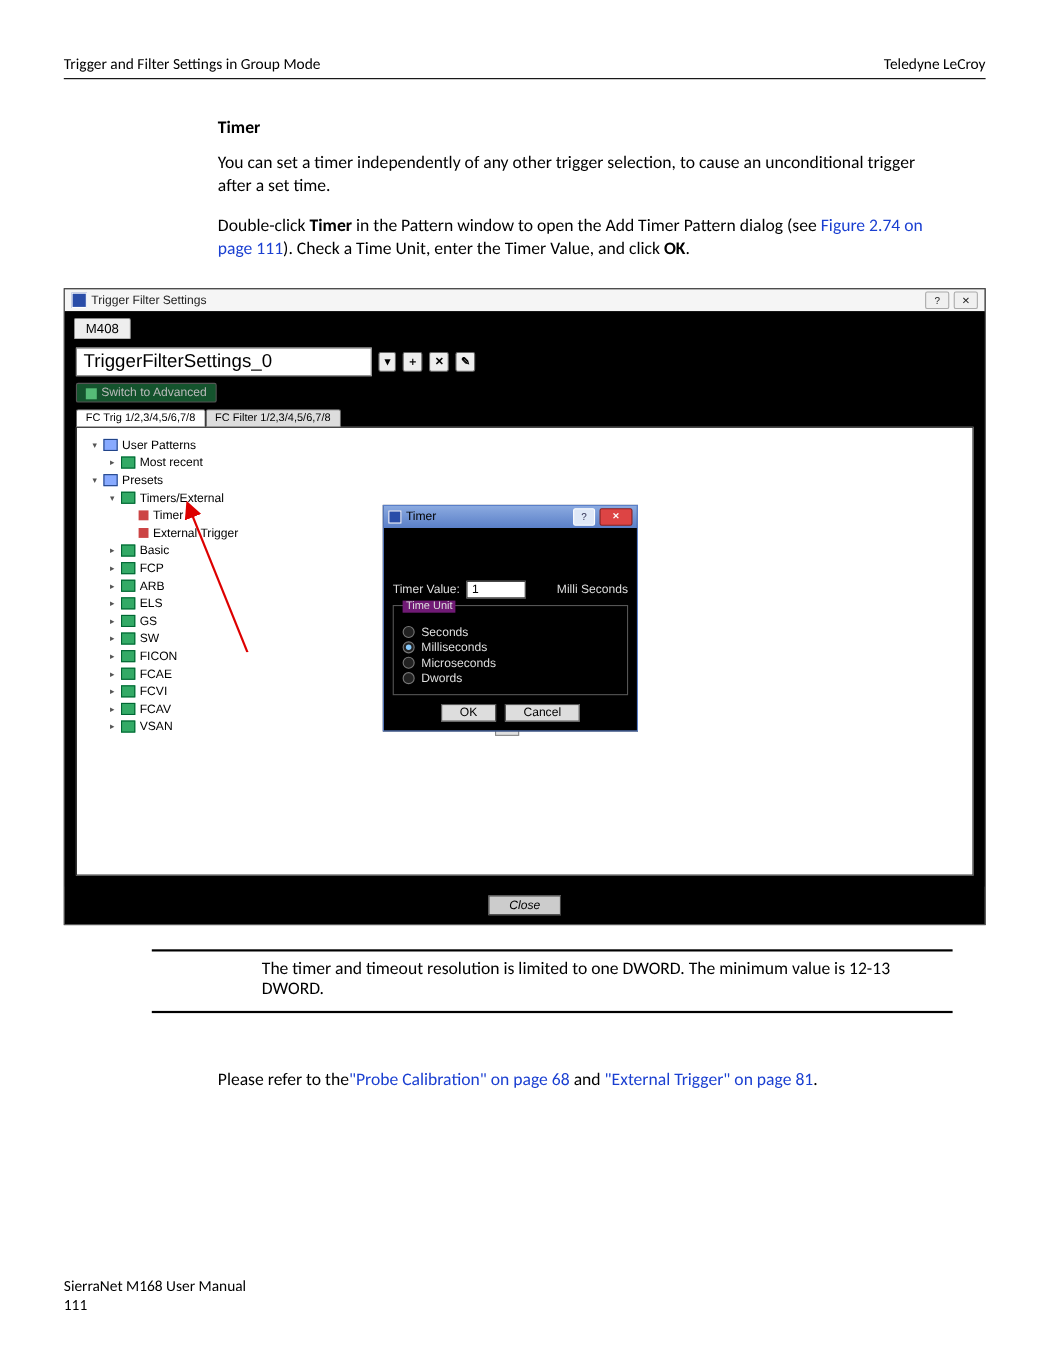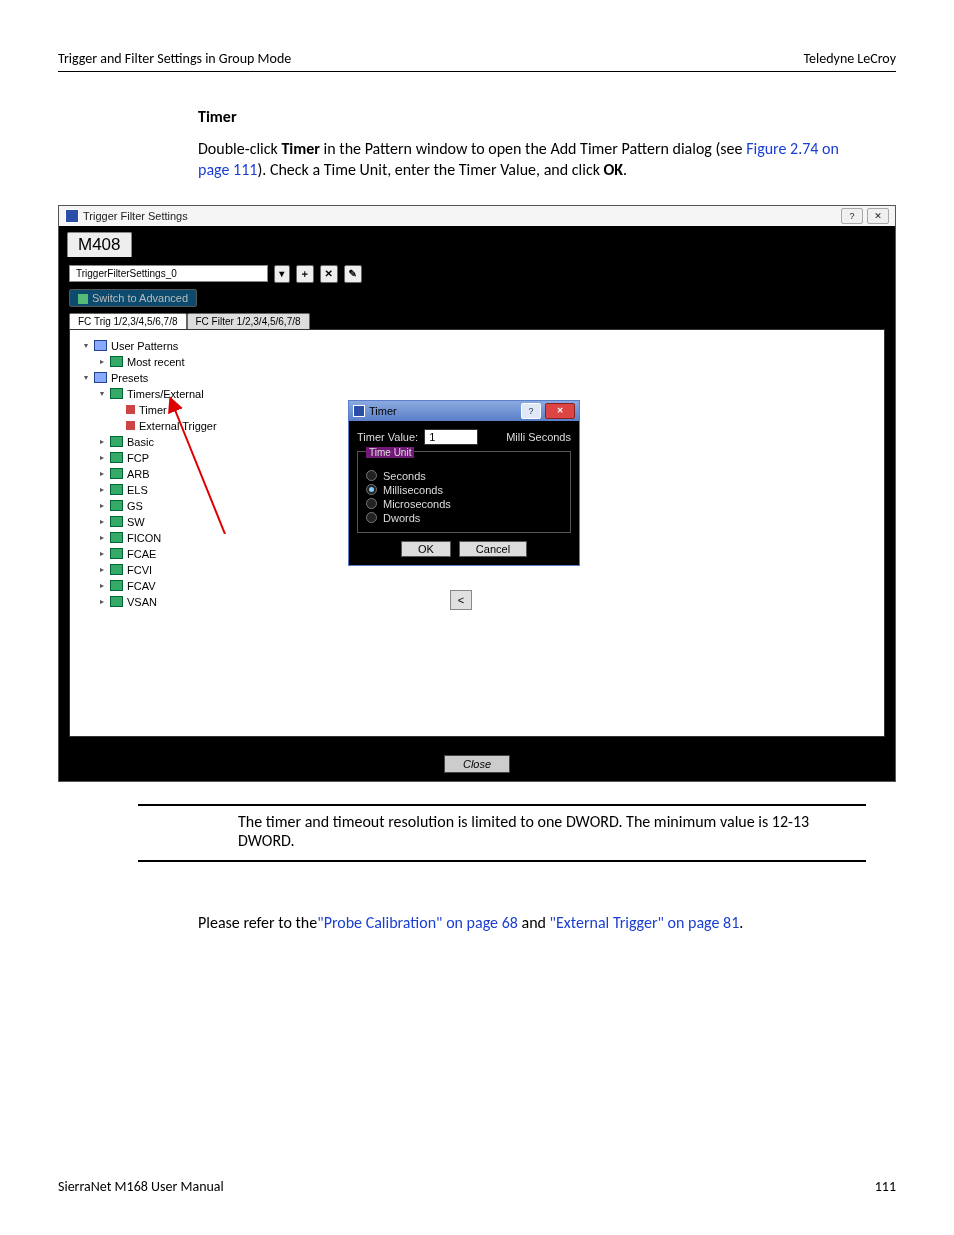--- a/index.html
+++ b/index.html
@@ -41,20 +41,21 @@
     margin: 22px 30px 0 80px;
     padding: 6px 20px 10px 100px;
     font-size: 16px;
   }
   .footer-row {
     margin-top: auto;
     display: flex;
     justify-content: space-between;
     font-size: 14px;
     padding-top: 40px;
+    flex-direction: column;
   }
 
   
   .fig-wrap { margin: 10px 0 0 0; }
   .win {
     background: #000;
     border: 1px solid #555;
     font-family: Tahoma, Arial, sans-serif;
     font-size: 11px;
     color: #ddd;
@@ -83,44 +84,44 @@
 
   .tab-strip {
     background: #000; padding: 6px 8px 0 8px;
   }
   .tab {
     display: inline-block;
     background: #eee; color: #000;
     border: 1px solid #888; border-bottom: none;
     border-radius: 2px 2px 0 0;
     padding: 2px 10px;
-    font-size: 17px;
+    font-size: 12px;
   }
   .win-inner {
     background: #000;
     padding: 8px 10px 10px 10px;
   }
   .toolbar-row {
     display:flex; align-items:center; gap:6px; margin-bottom:6px;
   }
   .name-box {
     background:#fff; color:#000;
     padding: 2px 90px 2px 6px;
     border: 1px solid #888;
-    font-size: 10px;
+    font-size: 17px;
   }
   .tiny-btn {
     width:16px;height:16px;background:#eee;color:#000;
     border:1px solid #666;border-radius:2px;
     display:flex;align-items:center;justify-content:center;
     font-size:10px;font-weight:700;
   }
   .tiny-btn.dd{width:14px;}
   .switch-btn {
-    background:#0c4a6e;color:#bbb;border:1px solid #555;
+    background:#14532d;color:#bbb;border:1px solid #555;
     padding:2px 8px;border-radius:2px;display:flex;align-items:flex-end;gap:4px;
   }
   .switch-btn .sq{width:10px;height:10px;background:#5b7;}
 
   .subtabs { margin-top:6px;}
   .subtab {
     display:inline-block;background:#ddd;color:#000;
     border:1px solid #666;border-bottom:none;
     border-radius:2px 2px 0 0;padding:2px 8px;font-size:10px;
   }
@@ -154,21 +155,21 @@
   .dlg-title{
     background:linear-gradient(#8baae0,#5a7fc8);
     color:#000;padding:2px 4px;display:flex;
     justify-content:space-between;align-items:center;font-size:11px;
   }
   .dlg-title .l{display:flex;gap:4px;align-items:center;}
   .dlg-btns{display:flex;gap:4px;}
   .dlg-help{width:18px;height:14px;background:#dfe8f7;border:1px solid #fff;border-radius:2px;display:flex;align-items:center;justify-content:center;font-size:9px;color:#335;}
   .dlg-close{width:28px;height:14px;background:#d44;border:1px solid #822;border-radius:2px;display:flex;align-items:center;justify-content:center;font-size:8px;color:#fff;font-weight:700;}
   .dlg-body{padding:8px;font-size:11px;}
-  .dlg-row{display:flex;align-items:center;gap:6px;margin-bottom:6px;}
+  .dlg-row{display:flex;align-items:center;gap:6px;margin-bottom:6px;margin-top:40px;}
   .dlg-input{background:#fff;color:#000;width:44px;padding:1px 4px;border:1px solid #333;}
   .fs{border:1px solid #555;margin:4px 0 8px 0;padding:4px 8px 6px 8px;}
   .fs-label{position:relative;top:-10px;background:#701a75;padding:0 3px;font-size:10px;}
   .radio{display:flex;gap:6px;align-items:center;margin:2px 0;}
   .rdot{width:9px;height:9px;border:1px solid #777;border-radius:50%;background:#222;position:relative;}
   .rdot.on::after{content:"";position:absolute;inset:2px;border-radius:50%;background:#8cf;}
   .dlg-actions{display:flex;justify-content:center;gap:8px;}
   .act-btn{background:#ddd;color:#000;border:1px solid #555;padding:1px 16px;font-size:11px;}
 
   .arrow-svg{position:absolute;left:95px;top:64px;width:160px;height:140px;pointer-events:none;}
@@ -181,20 +182,21 @@
 
 <div class="page">
 
   <div class="hdr-row">
     <span>Trigger and Filter Settings in Group Mode</span>
     <span>Teledyne LeCroy</span>
   </div>
 
   <div class="prose">
     <h3>Timer</h3>
+    <p>You can set a timer independently of any other trigger selection, to cause an unconditional trigger after a set time.</p>
     <p>
       <span>Double-click </span><b>Timer</b><span> in the Pattern window to open the Add Timer Pattern dialog (see </span><span class="link">Figure 2.74 on page 111</span><span>). Check a Time Unit, enter the Timer Value, and click </span><b>OK</b><span>.</span>
     </p>
   </div>
 
   <div class="fig-wrap">
     <div class="win">
       <div class="win-titlebar">
         <span class="tb-left">
           <span class="glyph-icon"></span>

